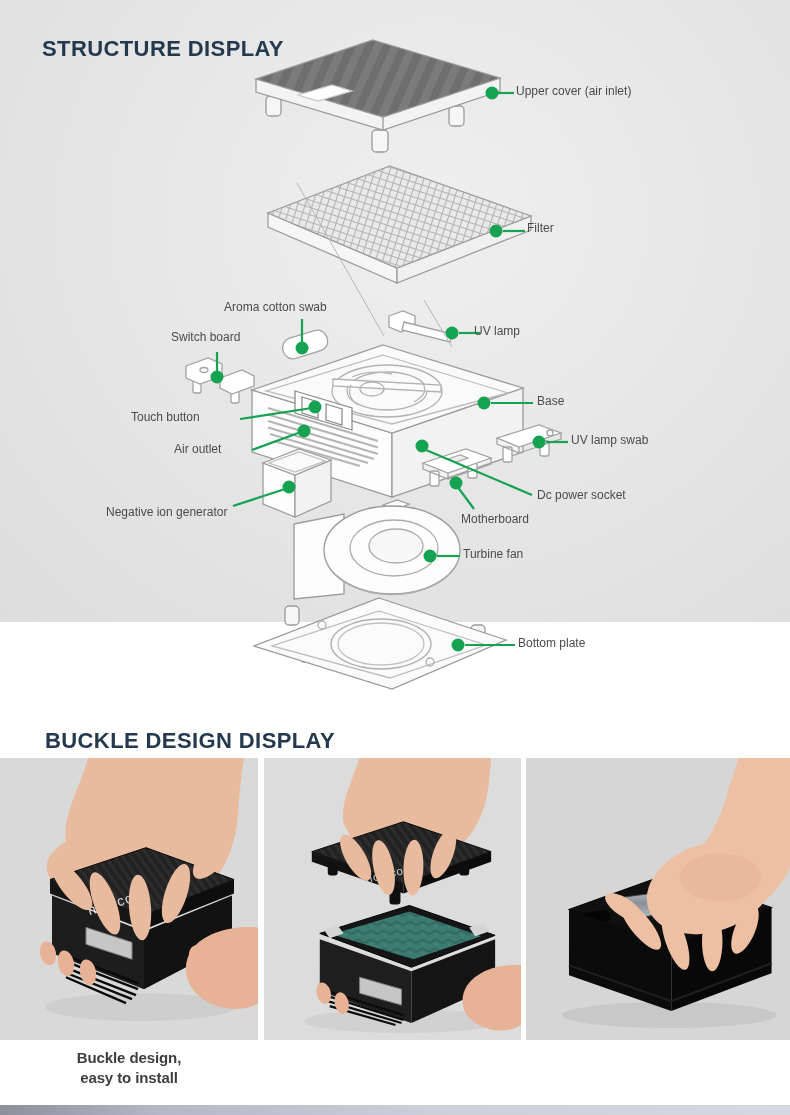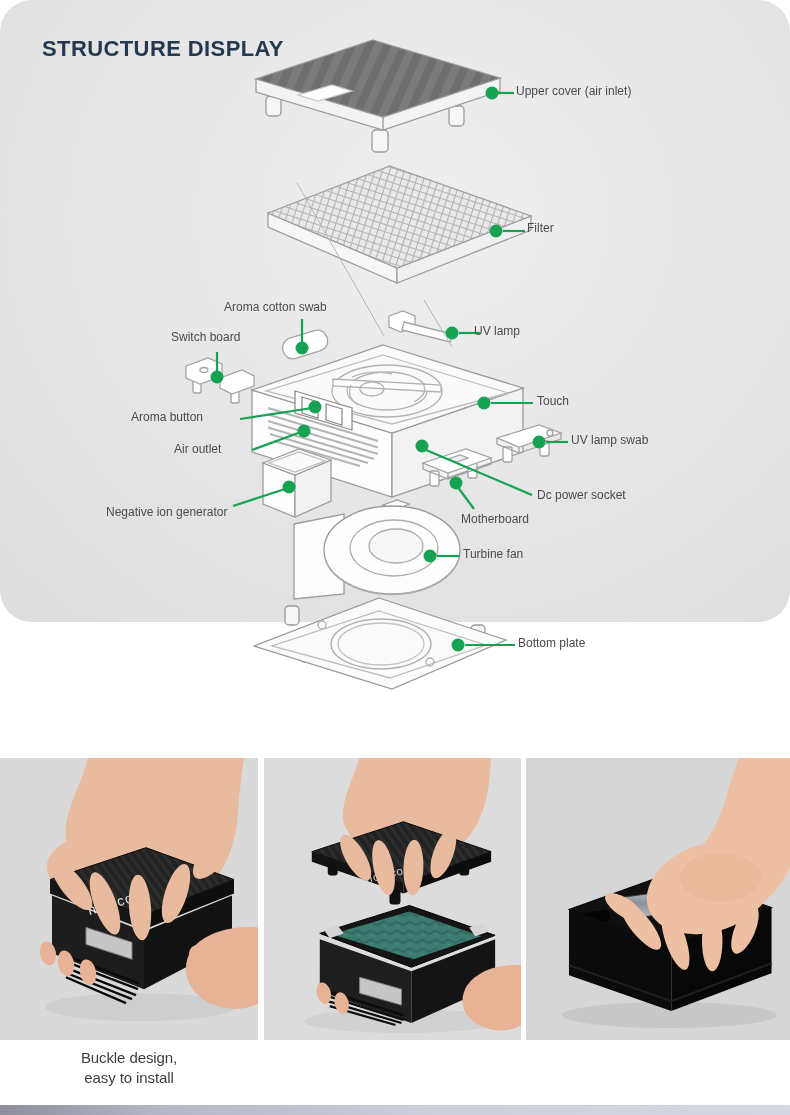--- a/index.html
+++ b/index.html
@@ -1,36 +1,36 @@
 <!DOCTYPE html>
 <html><head>
 <meta charset="utf-8">
 <style>
   html,body{margin:0;padding:0;background:#fff;}
   .page{position:relative;width:790px;height:1115px;overflow:hidden;
         font-family:"Liberation Sans",sans-serif;background:#fff;}
 
   
   .structure{position:absolute;left:0;top:0;width:790px;height:622px;
-    background:radial-gradient(ellipse at 55% 35%, #efefef 0%, #e7e7e7 45%, #dddddd 100%);border-radius:32px;}
+    background:radial-gradient(ellipse at 55% 35%, #efefef 0%, #e7e7e7 45%, #dddddd 100%);}
   .sec-title{position:absolute;margin:0;font-size:22px;font-weight:700;
     color:#24384e;letter-spacing:.4px;white-space:nowrap;}
   .structure .sec-title{left:42px;top:36px;}
   .diagram{position:absolute;left:0;top:0;width:790px;height:722px;}
   .lbl{position:absolute;font-size:12px;color:#4b4b4b;white-space:nowrap;}
 
   
   .buckle{position:absolute;left:0;top:722px;width:790px;height:393px;background:#ffffff;}
   .buckle .sec-title{left:45px;top:6px;}
   .photos{position:absolute;left:0;top:36px;width:790px;height:282px;
     display:grid;grid-template-columns:258px 257px 264px;column-gap:5.5px;}
   .photo{position:relative;overflow:hidden;}
   .photo svg{display:block;width:100%;height:100%;}
   .captions{position:absolute;left:0;top:326px;width:651px;
-    display:grid;grid-template-columns:258px 257px 264px;column-gap:13px;}
+    display:grid;grid-template-columns:258px 257px 264px;column-gap:13px;font-weight:bold;}
   .caption{text-align:center;font-size:15px;color:#3d3d3d;line-height:20px;letter-spacing:-.1px;}
   .strip{position:absolute;left:0;top:383px;width:790px;height:10px;
     background:linear-gradient(90deg,#8f8f9c 0%,#b4b7c4 20%,#ccd0db 55%,#d5d8e3 100%);}
 </style>
 </head>
 <body>
 
 <div class="page">
 
   <section class="structure">
@@ -175,32 +175,33 @@
         <line x1="465" y1="645" x2="515" y2="645"></line>
           <circle cx="458" cy="645" r="6.5" stroke="none"></circle>
       </g>
     </svg>
 
     <div class="lbl" style="left:516px;top:84px">Upper cover (air inlet)</div>
     <div class="lbl" style="left:527px;top:221px">Filter</div>
     <div class="lbl" style="left:224px;top:300px">Aroma cotton swab</div>
     <div class="lbl" style="left:171px;top:330px">Switch board</div>
     <div class="lbl" style="left:474px;top:324px">UV lamp</div>
-    <div class="lbl" style="left:131px;top:410px">Aroma button</div>
-    <div class="lbl" style="left:537px;top:394px">Touch</div>
+    <div class="lbl" style="left:131px;top:410px">Touch button</div>
+    <div class="lbl" style="left:537px;top:394px">Base</div>
     <div class="lbl" style="left:174px;top:442px">Air outlet</div>
     <div class="lbl" style="left:571px;top:433px">UV lamp swab</div>
     <div class="lbl" style="left:537px;top:488px">Dc power socket</div>
     <div class="lbl" style="left:106px;top:505px">Negative ion generator</div>
     <div class="lbl" style="left:461px;top:512px">Motherboard</div>
     <div class="lbl" style="left:463px;top:547px">Turbine fan</div>
     <div class="lbl" style="left:518px;top:636px">Bottom plate</div>
   </section>
 
   <section class="buckle">
+    <h2 class="sec-title">BUCKLE DESIGN DISPLAY</h2>
 
     <div class="photos">
 
       <figure class="photo" style="margin:0">
         <svg viewBox="0 0 258 283" preserveAspectRatio="none">
           <defs>
             <pattern id="carb" width="7" height="7" patternUnits="userSpaceOnUse" patternTransform="rotate(-35)">
               <rect width="7" height="7" fill="#222222"></rect>
                 <rect width="3" height="7" fill="#2d2d2d"></rect>
             </pattern>

